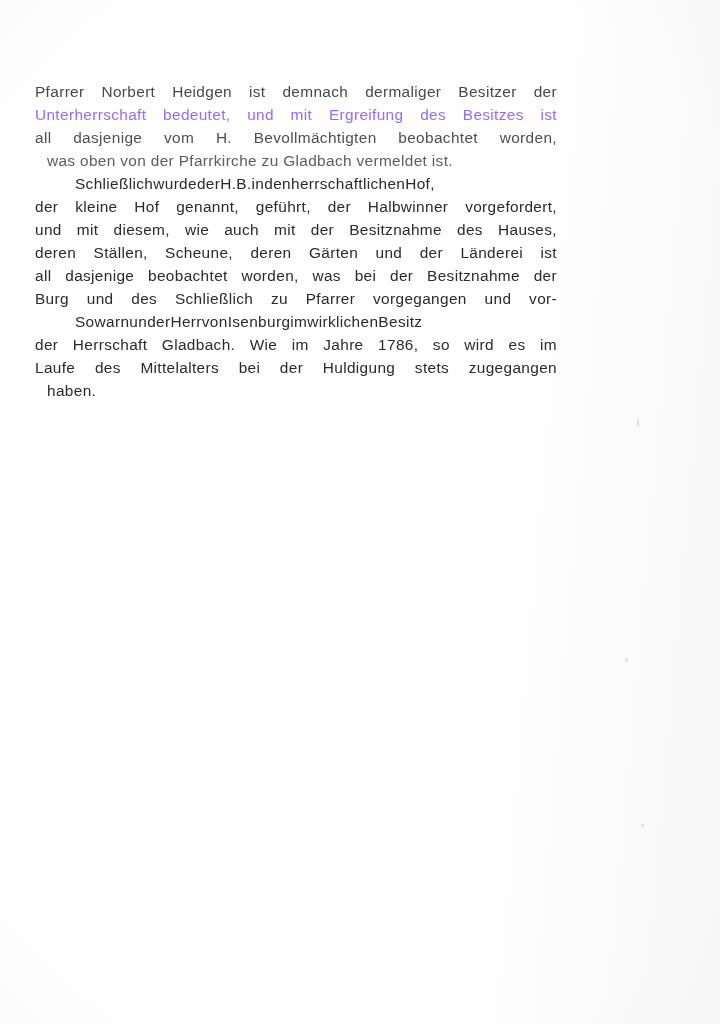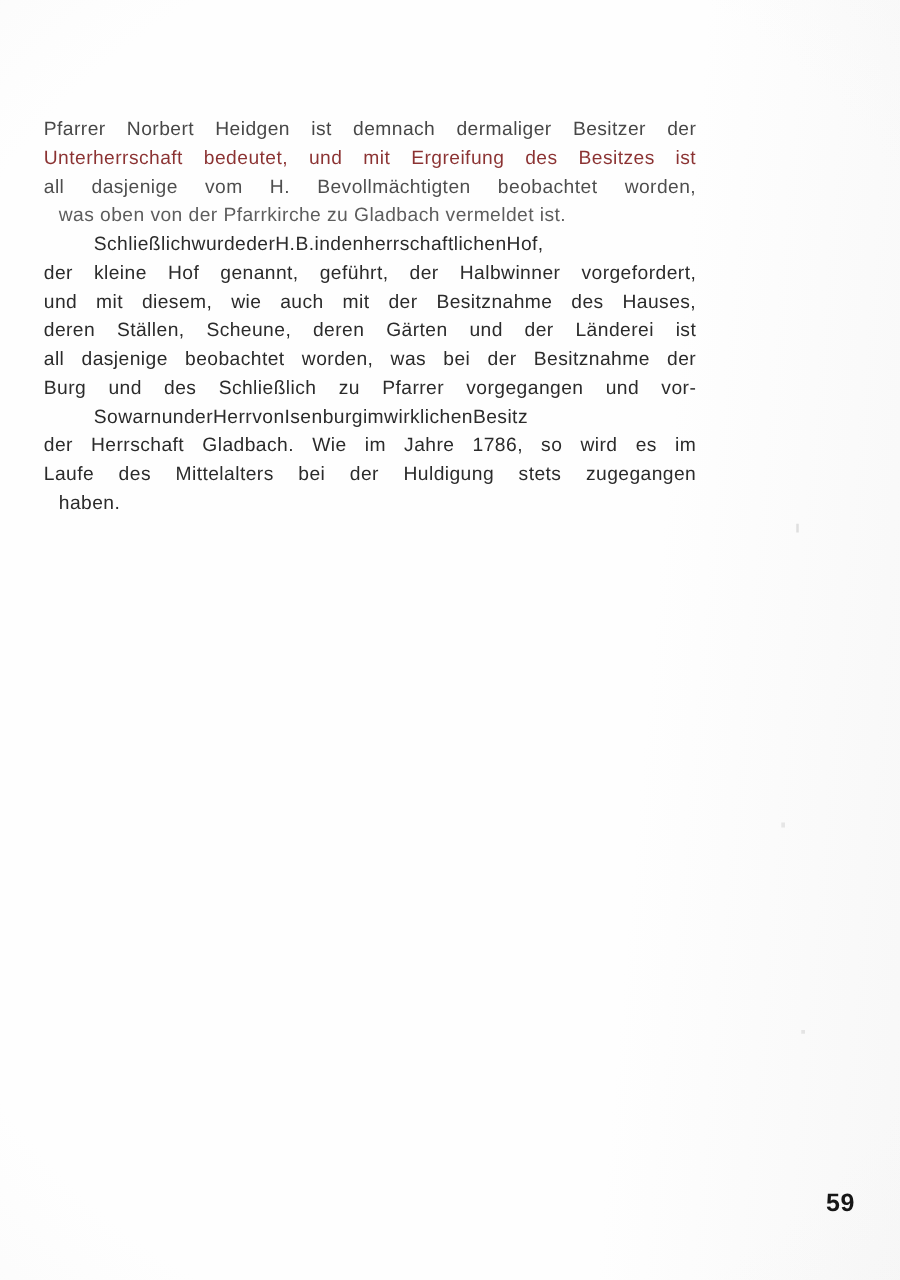--- a/index.html
+++ b/index.html
@@ -23,21 +23,21 @@
     position: absolute;
     inset: 0;
     pointer-events: none;
     background:
       radial-gradient(ellipse 120% 100% at 50% 50%, rgba(255,255,255,0) 55%, rgba(236,236,236,0.55) 100%),
       linear-gradient(95deg, rgba(250,250,250,0) 70%, rgba(243,243,243,0.6) 100%);
   }
   #text-block {
     position: absolute;
     left: 35px;
-    top: 92px;
+    top: 80px;
     width: 522px;
   }
   .para {
     margin: 0;
     color: #2b2b2b;
     font-family: "Liberation Sans", sans-serif;
     font-size: 15.4px;
     letter-spacing: 0.35px;
   }
   
@@ -60,21 +60,21 @@
   }
   .line.indent .w:first-child {
     margin-left: 40px;
   }
   .w {
     display: inline-block;
     white-space: pre;
   }
   
   .faded .line:nth-child(1) { color: #3a3a3a; opacity: .93; }
-  .faded .line:nth-child(2) { color: #7f1d1d; opacity: .90; justify-content: space-between; }
+  .faded .line:nth-child(2) { color: #8b5cf6; opacity: .90; justify-content: space-between; }
   .faded .line:nth-child(3) { color: #3d3d3d; opacity: .91; }
   .faded .line:nth-child(4) { color: #474747; opacity: .88; }
 
   #page-number {
     position: absolute;
     left: 0;
     top: 952px;
     width: 684px;
     text-align: right;
     font-family: "Liberation Sans", sans-serif;
@@ -120,15 +120,14 @@
         <div class="line"><span class="w">der</span><span class="w">Herrschaft</span><span class="w">Gladbach.</span><span class="w">Wie</span><span class="w">im</span><span class="w">Jahre</span><span class="w">1786,</span><span class="w">so</span><span class="w">wird</span><span class="w">es</span><span class="w">im</span></div>
         <div class="line"><span class="w">Laufe</span><span class="w">des</span><span class="w">Mittelalters</span><span class="w">bei</span><span class="w">der</span><span class="w">Huldigung</span><span class="w">stets</span><span class="w">zugegangen</span></div>
         <div class="line last"><span class="w">haben.</span></div>
       </div>
   </div>
 
   <div class="speck" id="speck-1"></div>
   <div class="speck" id="speck-2"></div>
   <div class="speck" id="speck-3"></div>
 
-  <div id="page-number">59</div>
 
 </div>
 
 </body></html>

